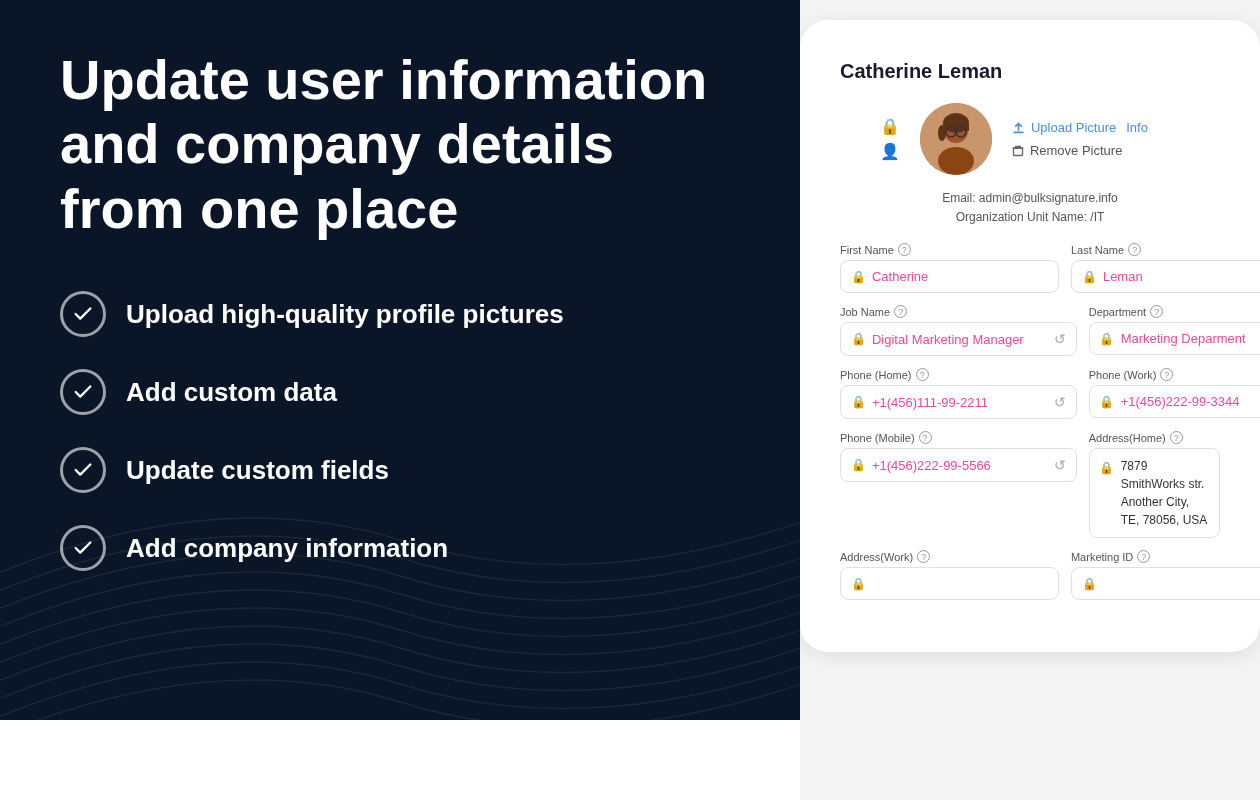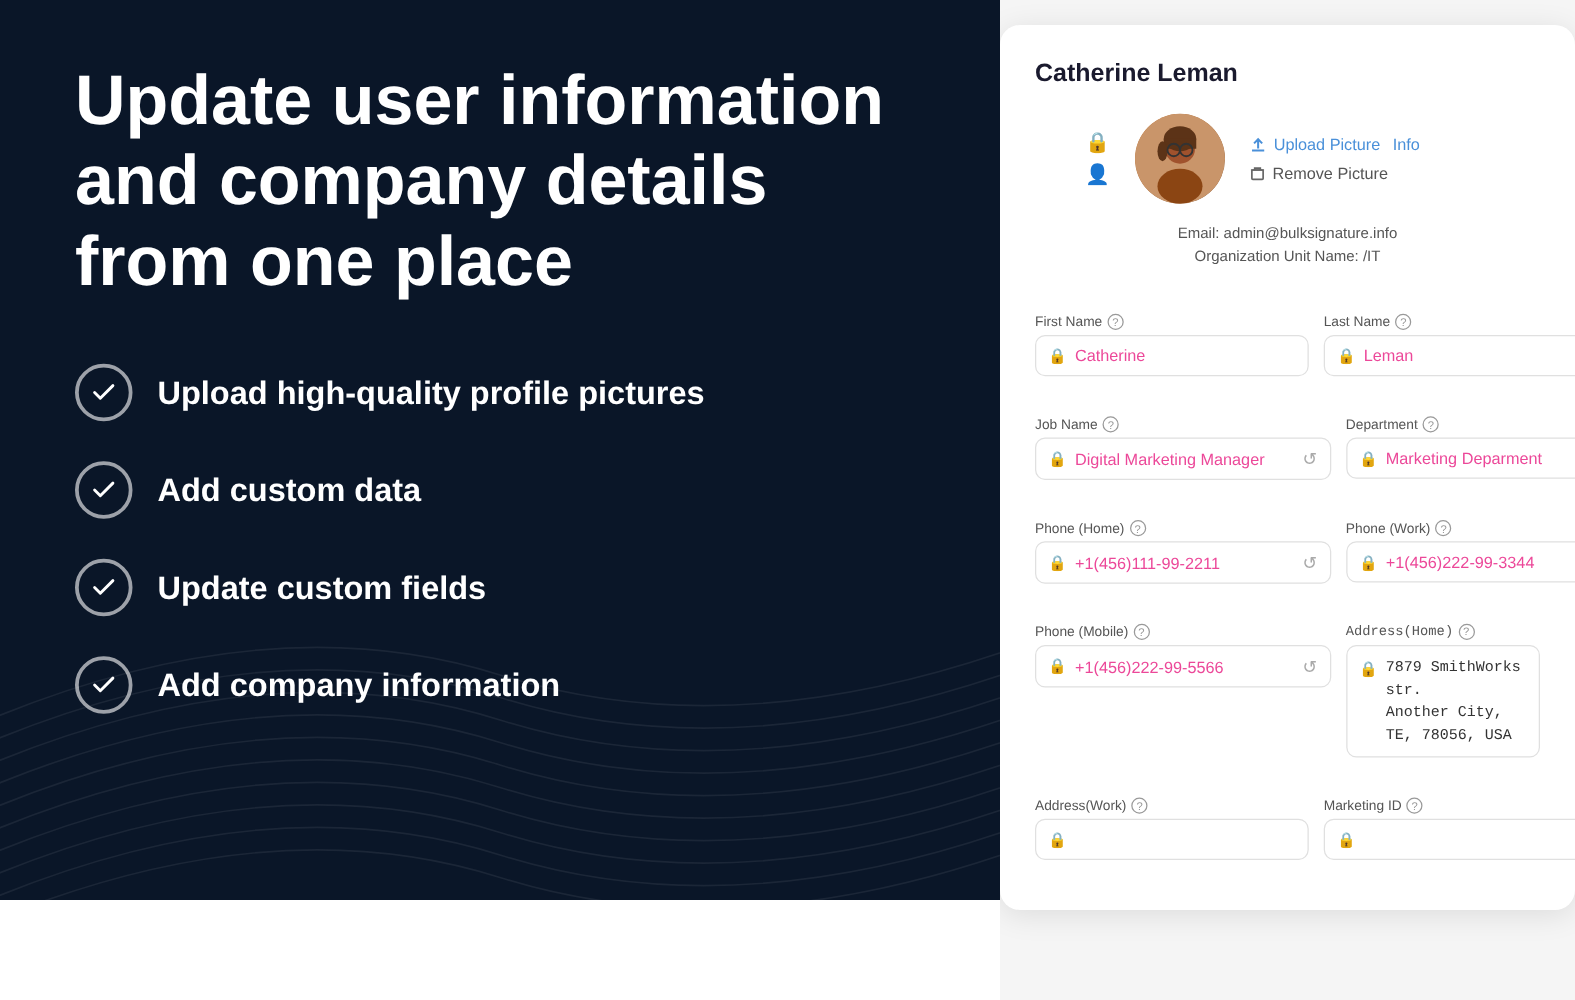--- a/index.html
+++ b/index.html
@@ -83,24 +83,24 @@
       height: 800px;
       overflow: hidden;
       display: flex;
       align-items: flex-start;
       justify-content: center;
       padding-top: 0;
     }
 
     .card {
       background: #ffffff;
-      border-radius: 16px;
+      border-radius: 28px;
       width: 542px;
       margin-top: 20px;
-      padding: 28px;
+      padding: 40px;
       box-shadow: 0 4px 24px rgba(0,0,0,0.1);
       max-height: 760px;
       overflow: hidden;
     }
 
     .card-title {
       font-size: 20px;
       font-weight: 700;
       color: #1a1a2e;
       margin-bottom: 20px;
@@ -189,21 +189,20 @@
       gap: 4px;
     }
 
     .form-label {
       font-size: 11px;
       color: #555;
       font-weight: 500;
       display: flex;
       align-items: center;
       gap: 4px;
-      margin-top: 20px;
     }
 
     .form-label .info-icon {
       width: 13px;
       height: 13px;
       border-radius: 50%;
       border: 1.5px solid #999;
       display: inline-flex;
       align-items: center;
       justify-content: center;
@@ -241,21 +240,20 @@
       color: #aaa;
       font-size: 14px;
       cursor: pointer;
       flex-shrink: 0;
     }
 
     .address-field {
       display: flex;
       flex-direction: column;
       gap: 4px;
-      font-family: Liberation Mono, monospace;
     }
 
     .address-box {
       border: 1.5px solid #e0e0e0;
       border-radius: 8px;
       padding: 8px 10px;
       font-size: 12px;
       color: #333;
       line-height: 1.5;
       display: flex;

